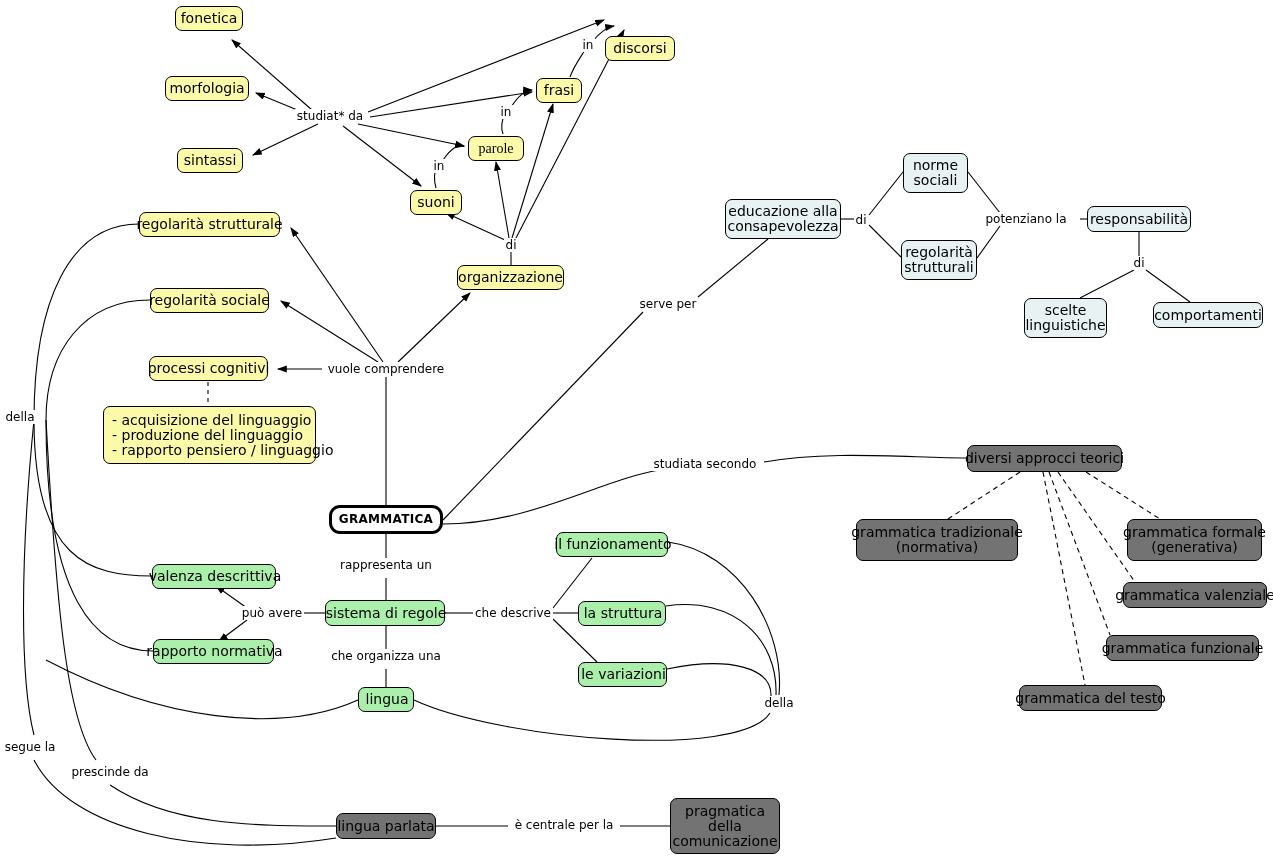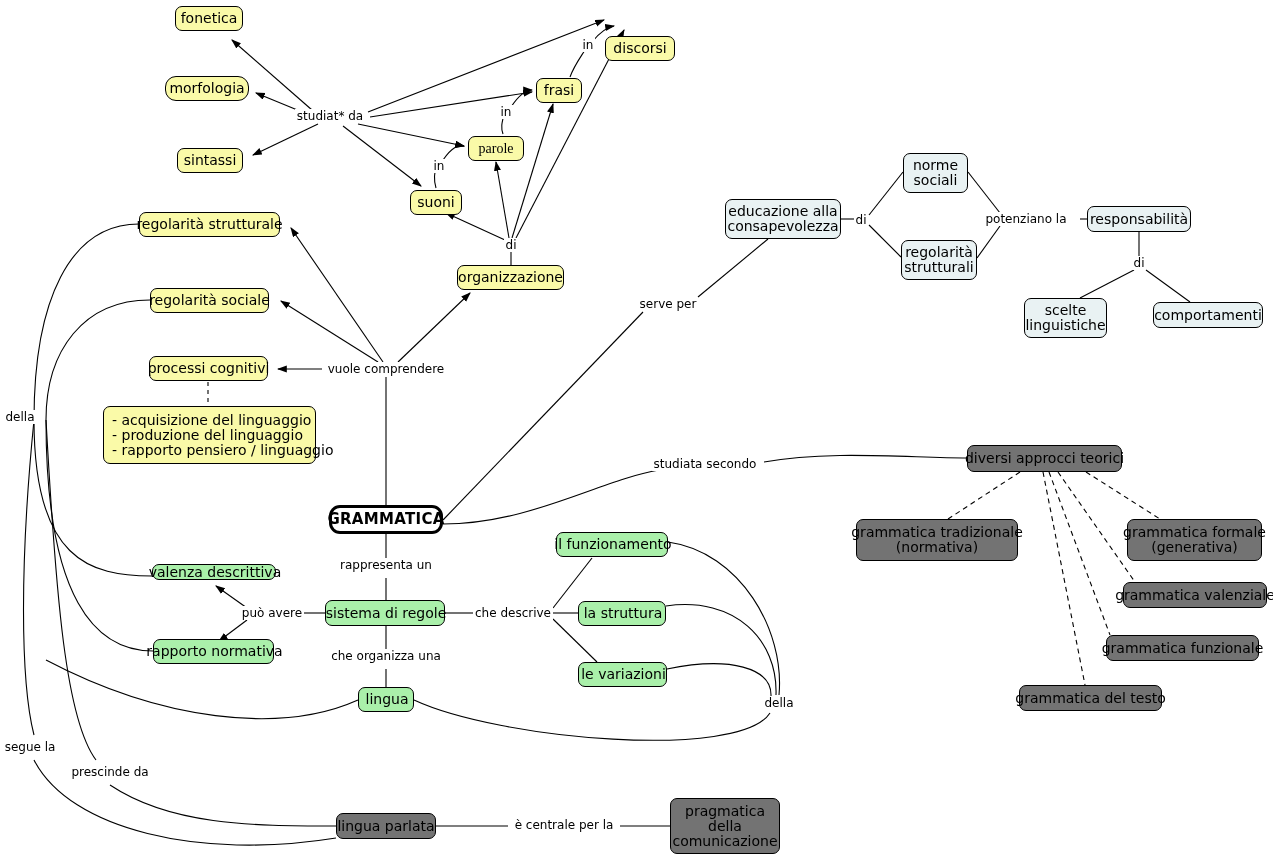--- a/index.html
+++ b/index.html
@@ -7,21 +7,21 @@
   #map{position:relative;width:1273px;height:859px;background:#fff;overflow:hidden;}
   #edges{position:absolute;left:0;top:0;width:1273px;height:859px;}
   .node{position:absolute;box-sizing:border-box;border:1px solid #000;border-radius:7px;
         font-size:14px;line-height:15px;color:#000;display:flex;align-items:center;
         justify-content:center;text-align:center;padding:3px 8px;white-space:pre;}
   .yellow{background:#fafaa8;}
   .green{background:#aaf0aa;padding-left:10px;}
   .blue{background:#737373;}
   .grayblue{background:#e9f2f3;}
   .white-root{background:#ffffff;border:3px solid #000;border-radius:11px;
-        font-weight:bold;font-size:15px;letter-spacing:.3px;}
+        font-weight:bold;font-size:12px;letter-spacing:.3px;}
   .node.left{justify-content:flex-start;text-align:left;}
   .lbl{position:absolute;font-size:12px;line-height:14px;color:#000;
        background:#fff;padding:0 2px;white-space:pre;text-align:center;}
 </style>
 </head>
 <body>
 
 <div id="map">
 
   <svg id="edges" viewBox="0 0 1273 859" xmlns="http://www.w3.org/2000/svg">
@@ -116,21 +116,21 @@
 
       <path d="M436,826 L508,826"></path>
       <path d="M620,826 L670,826"></path>
 
     </g>
   </svg>
 
   <div id="nodes">
       <div class="node yellow" style="left: 175px; top: 6px; width: 68px; height: 25px;">fonetica</div>
       <div class="node yellow" style="left: 605px; top: 3px; width: 70px; height: 25px; margin-top: 33px;">discorsi</div>
-      <div class="node yellow" style="left: 165px; top: 76px; width: 84px; height: 25px; border-radius: 11px;">morfologia</div>
+      <div class="node yellow" style="left: 165px; top: 76px; width: 84px; height: 25px;">morfologia</div>
       <div class="node yellow" style="left: 536px; top: 78px; width: 46px; height: 25px;">frasi</div>
       <div class="node yellow" style="left: 177px; top: 148px; width: 66px; height: 25px;">sintassi</div>
       <div class="node yellow" style="left: 468px; top: 136px; width: 56px; height: 25px; font-family: Liberation Serif, serif;">parole</div>
       <div class="node yellow" style="left: 410px; top: 190px; width: 52px; height: 25px;">suoni</div>
       <div class="node grayblue" style="left: 903px; top: 153px; width: 65px; height: 40px;">norme
 sociali</div>
       <div class="node grayblue" style="left: 725px; top: 199px; width: 116px; height: 40px;">educazione alla
 consapevolezza</div>
       <div class="node grayblue" style="left: 1087px; top: 206px; width: 104px; height: 26px;">responsabilità</div>
       <div class="node grayblue" style="left: 901px; top: 240px; width: 76px; height: 40px;">regolarità
@@ -145,21 +145,21 @@
       <div class="node yellow left" style="left: 103px; top: 406px; width: 213px; height: 58px;">- acquisizione del linguaggio
 - produzione del linguaggio
 - rapporto pensiero / linguaggio</div>
       <div class="node blue" style="left: 967px; top: 445px; width: 155px; height: 27px;">diversi approcci teorici</div>
       <div class="node white-root" style="left: 329px; top: 505px; width: 114px; height: 29px;">GRAMMATICA</div>
       <div class="node green" style="left: 556px; top: 532px; width: 112px; height: 25px;">il funzionamento</div>
       <div class="node blue" style="left: 856px; top: 519px; width: 162px; height: 42px;">grammatica tradizionale
 (normativa)</div>
       <div class="node blue" style="left: 1127px; top: 519px; width: 135px; height: 42px;">grammatica formale
 (generativa)</div>
-      <div class="node green" style="left: 152px; top: 564px; width: 124px; height: 16px;">valenza descrittiva</div>
+      <div class="node green" style="left: 152px; top: 564px; width: 124px; height: 25px;">valenza descrittiva</div>
       <div class="node blue" style="left: 1123px; top: 582px; width: 144px; height: 26px;">grammatica valenziale</div>
       <div class="node green" style="left: 325px; top: 600px; width: 120px; height: 26px;">sistema di regole</div>
       <div class="node green" style="left: 578px; top: 601px; width: 88px; height: 25px;">la struttura</div>
       <div class="node blue" style="left: 1106px; top: 635px; width: 153px; height: 26px;">grammatica funzionale</div>
       <div class="node green" style="left: 153px; top: 639px; width: 121px; height: 25px;">rapporto normativa</div>
       <div class="node green" style="left: 578px; top: 662px; width: 89px; height: 25px;">le variazioni</div>
       <div class="node blue" style="left: 1019px; top: 685px; width: 143px; height: 26px;">grammatica del testo</div>
       <div class="node green" style="left: 358px; top: 687px; width: 56px; height: 25px;">lingua</div>
       <div class="node blue" style="left: 336px; top: 813px; width: 100px; height: 26px;">lingua parlata</div>
       <div class="node blue" style="left: 670px; top: 798px; width: 110px; height: 56px;">pragmatica

